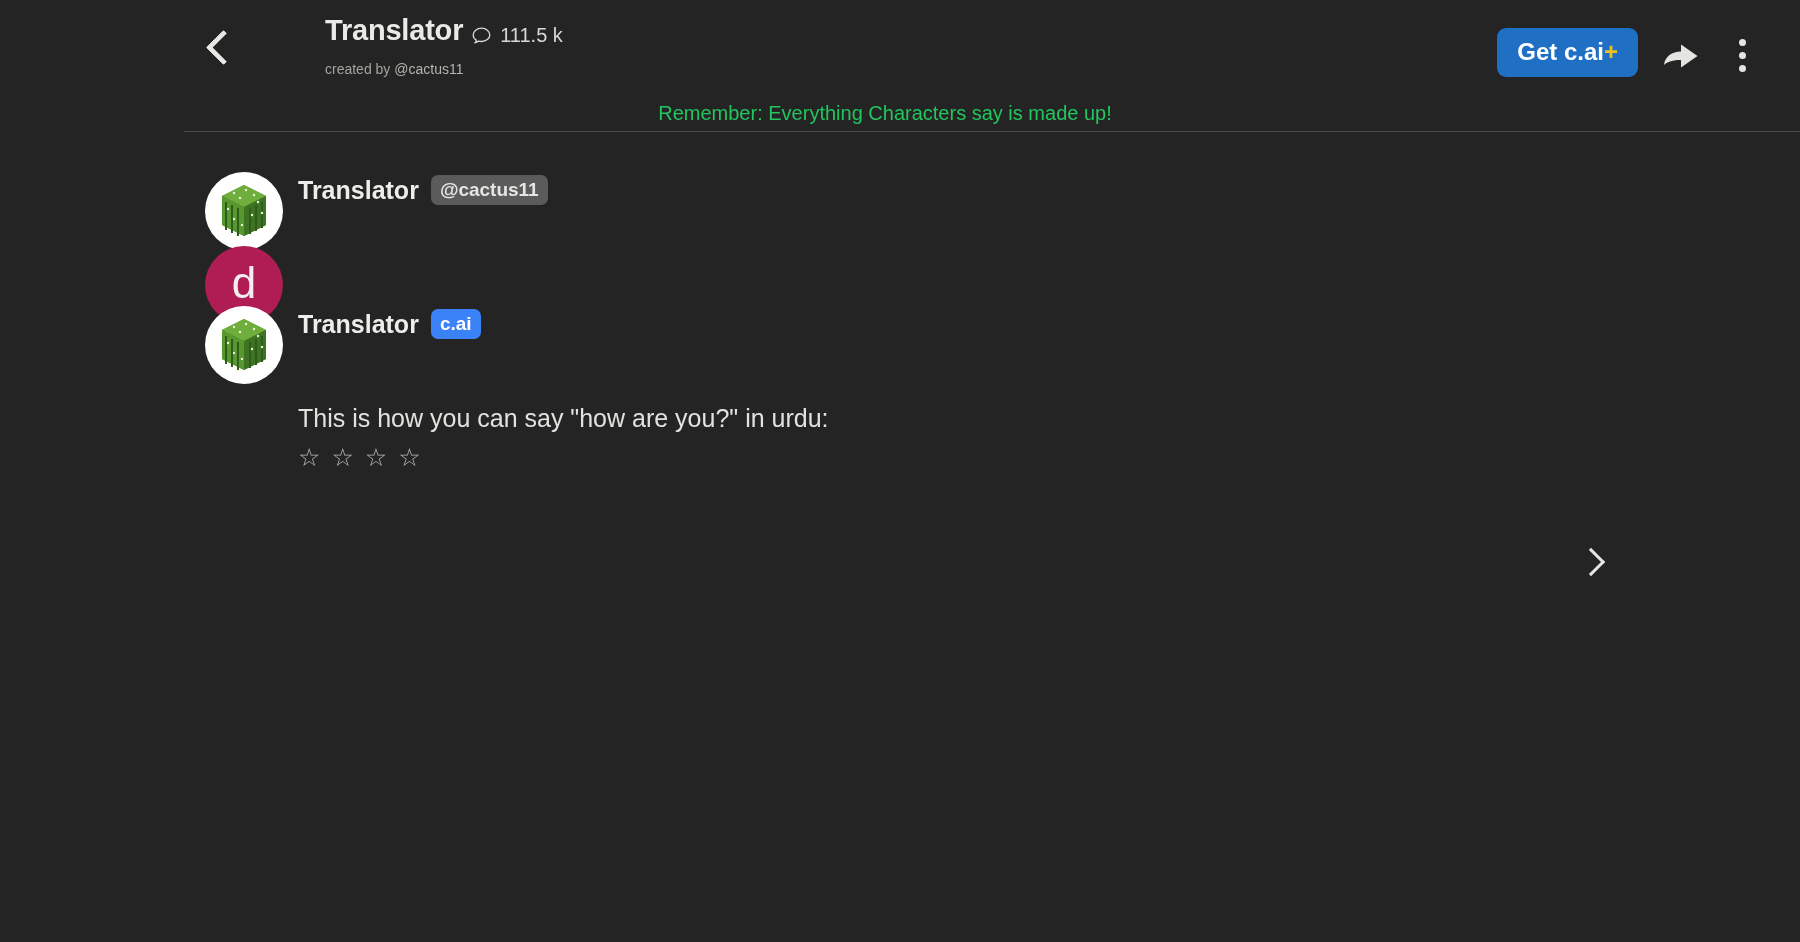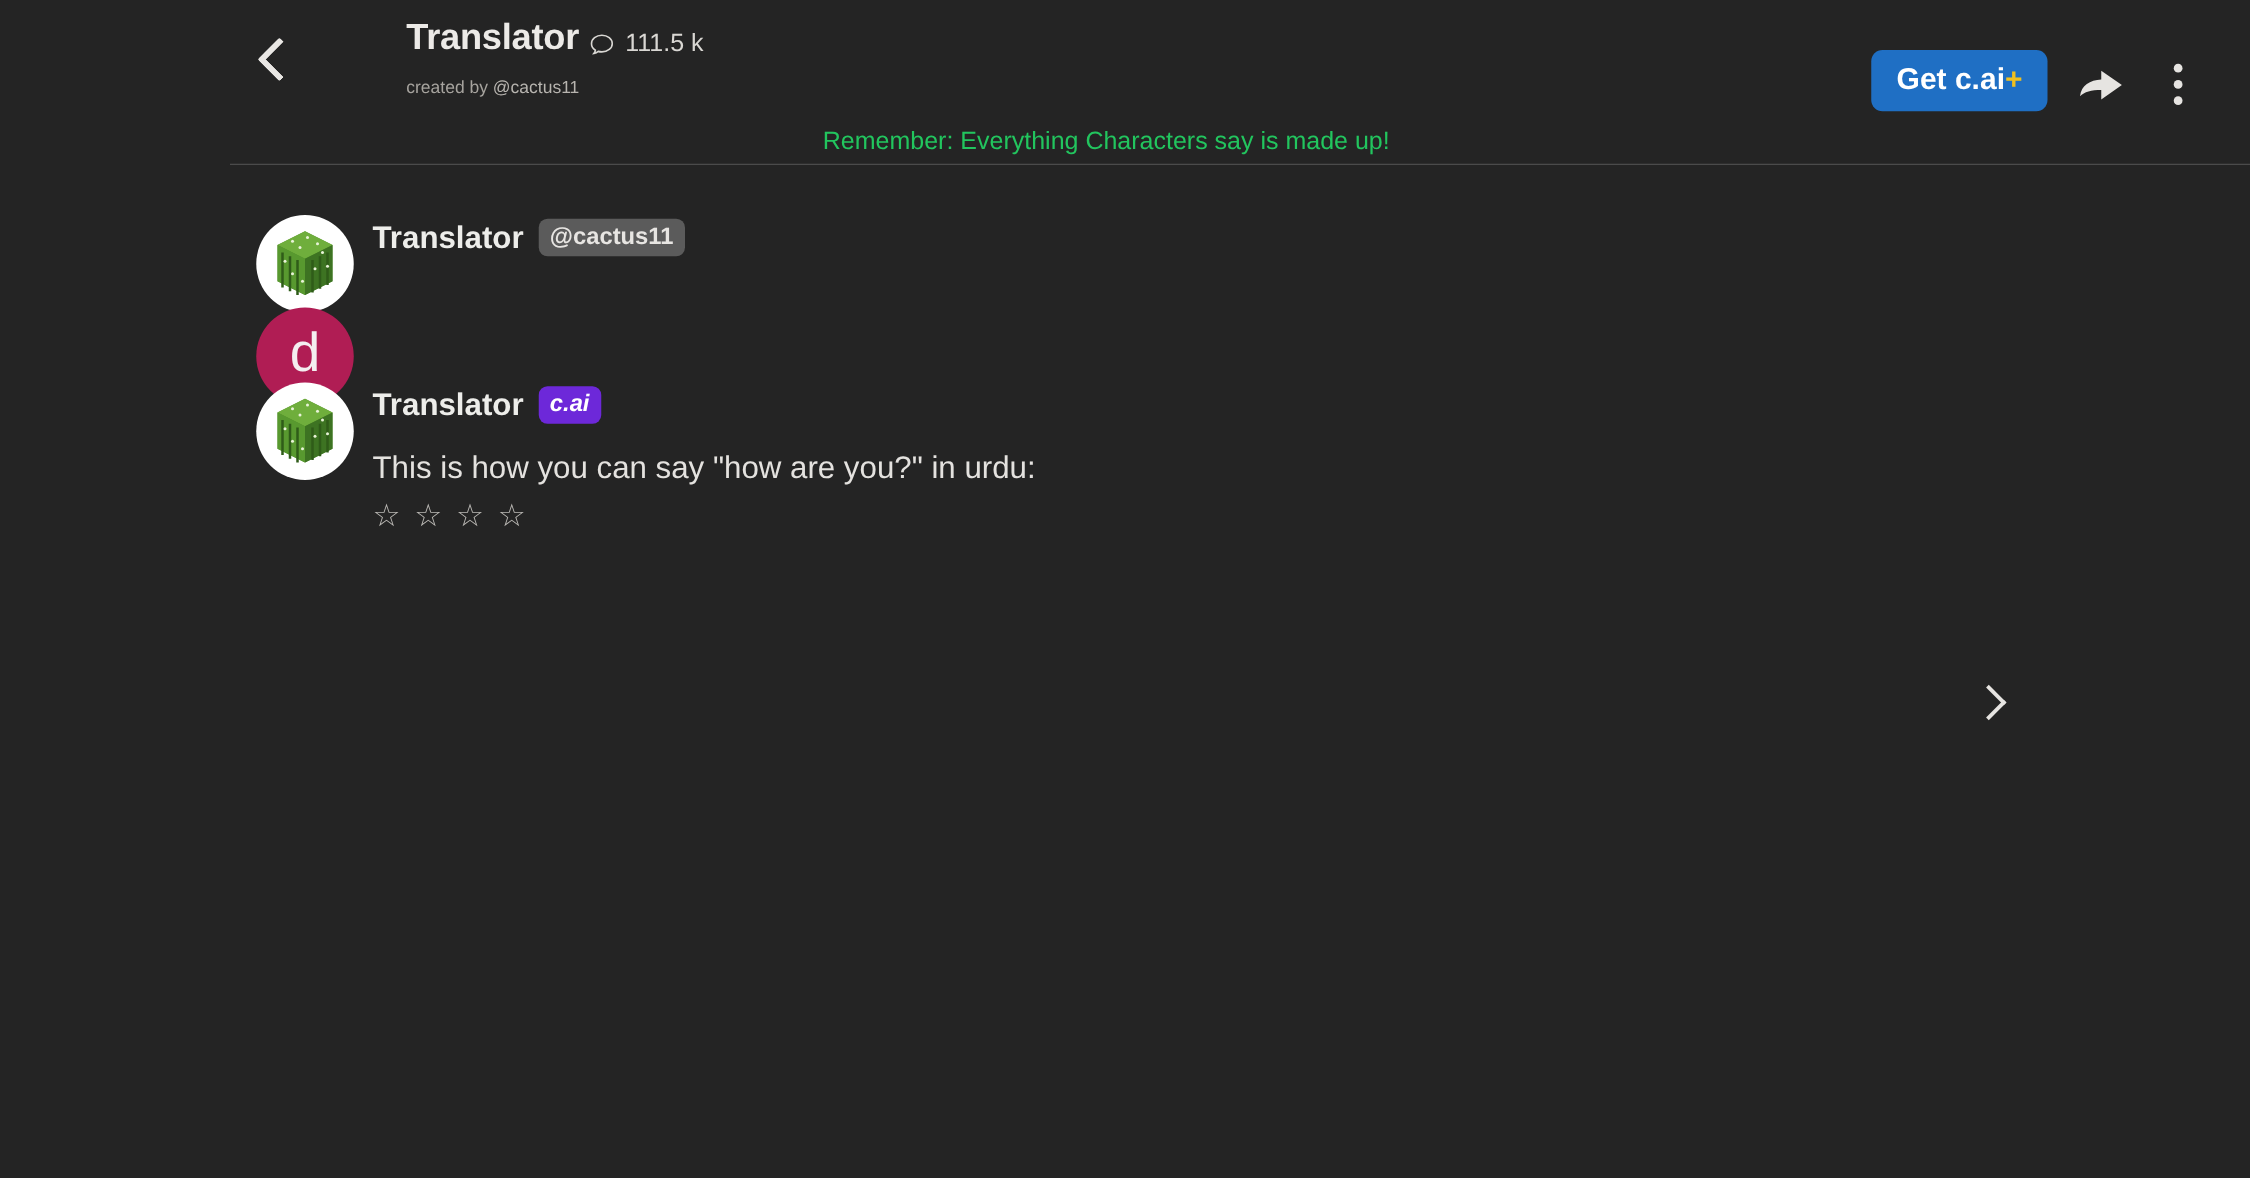--- a/index.html
+++ b/index.html
@@ -77,21 +77,21 @@
   .created-by {
     margin-top: 5px;
     font-size: 14px;
     color: #a6a39e;
   }
   .created-by .handle { color: #b7b4af; }
 
   .header-actions {
     position: absolute;
     right: 0;
-    top: 16px;
+    top: 4px;
     height: 106px;
     display: flex;
     align-items: flex-start;
     padding-top: 24px;
     box-sizing: border-box;
   }
   .cai-plus-btn {
     background: #1f6fc4;
     color: #ffffff;
     border: none;
@@ -218,38 +218,37 @@
   .badge-gray {
     background: #5b5b5b;
     color: #e7e5e2;
     font-size: 19px;
     font-weight: bold;
     border-radius: 7px;
     padding: 5px 9px 6px 9px;
     line-height: 1;
   }
   .badge-blue {
-    background: #6d28d9;
+    background: #3b82f6;
     color: #ffffff;
     font-size: 19px;
     font-weight: bold;
     border-radius: 7px;
     padding: 5px 9px 6px 9px;
     line-height: 1;
-    font-style: italic;
   }
   .msg-text {
     font-size: 25px;
     color: #e4e2df;
     line-height: 1.32;
     margin-top: 8px;
     font-weight: normal;
   }
   .msg-para {
-    margin-top: 18px;
+    margin-top: 62px;
   }
   .stars {
     margin-top: 10px;
     display: flex;
     gap: 11px;
     font-size: 25px;
     color: #b9b7b3;
     line-height: 1;
   }
   .star { cursor: pointer; }

